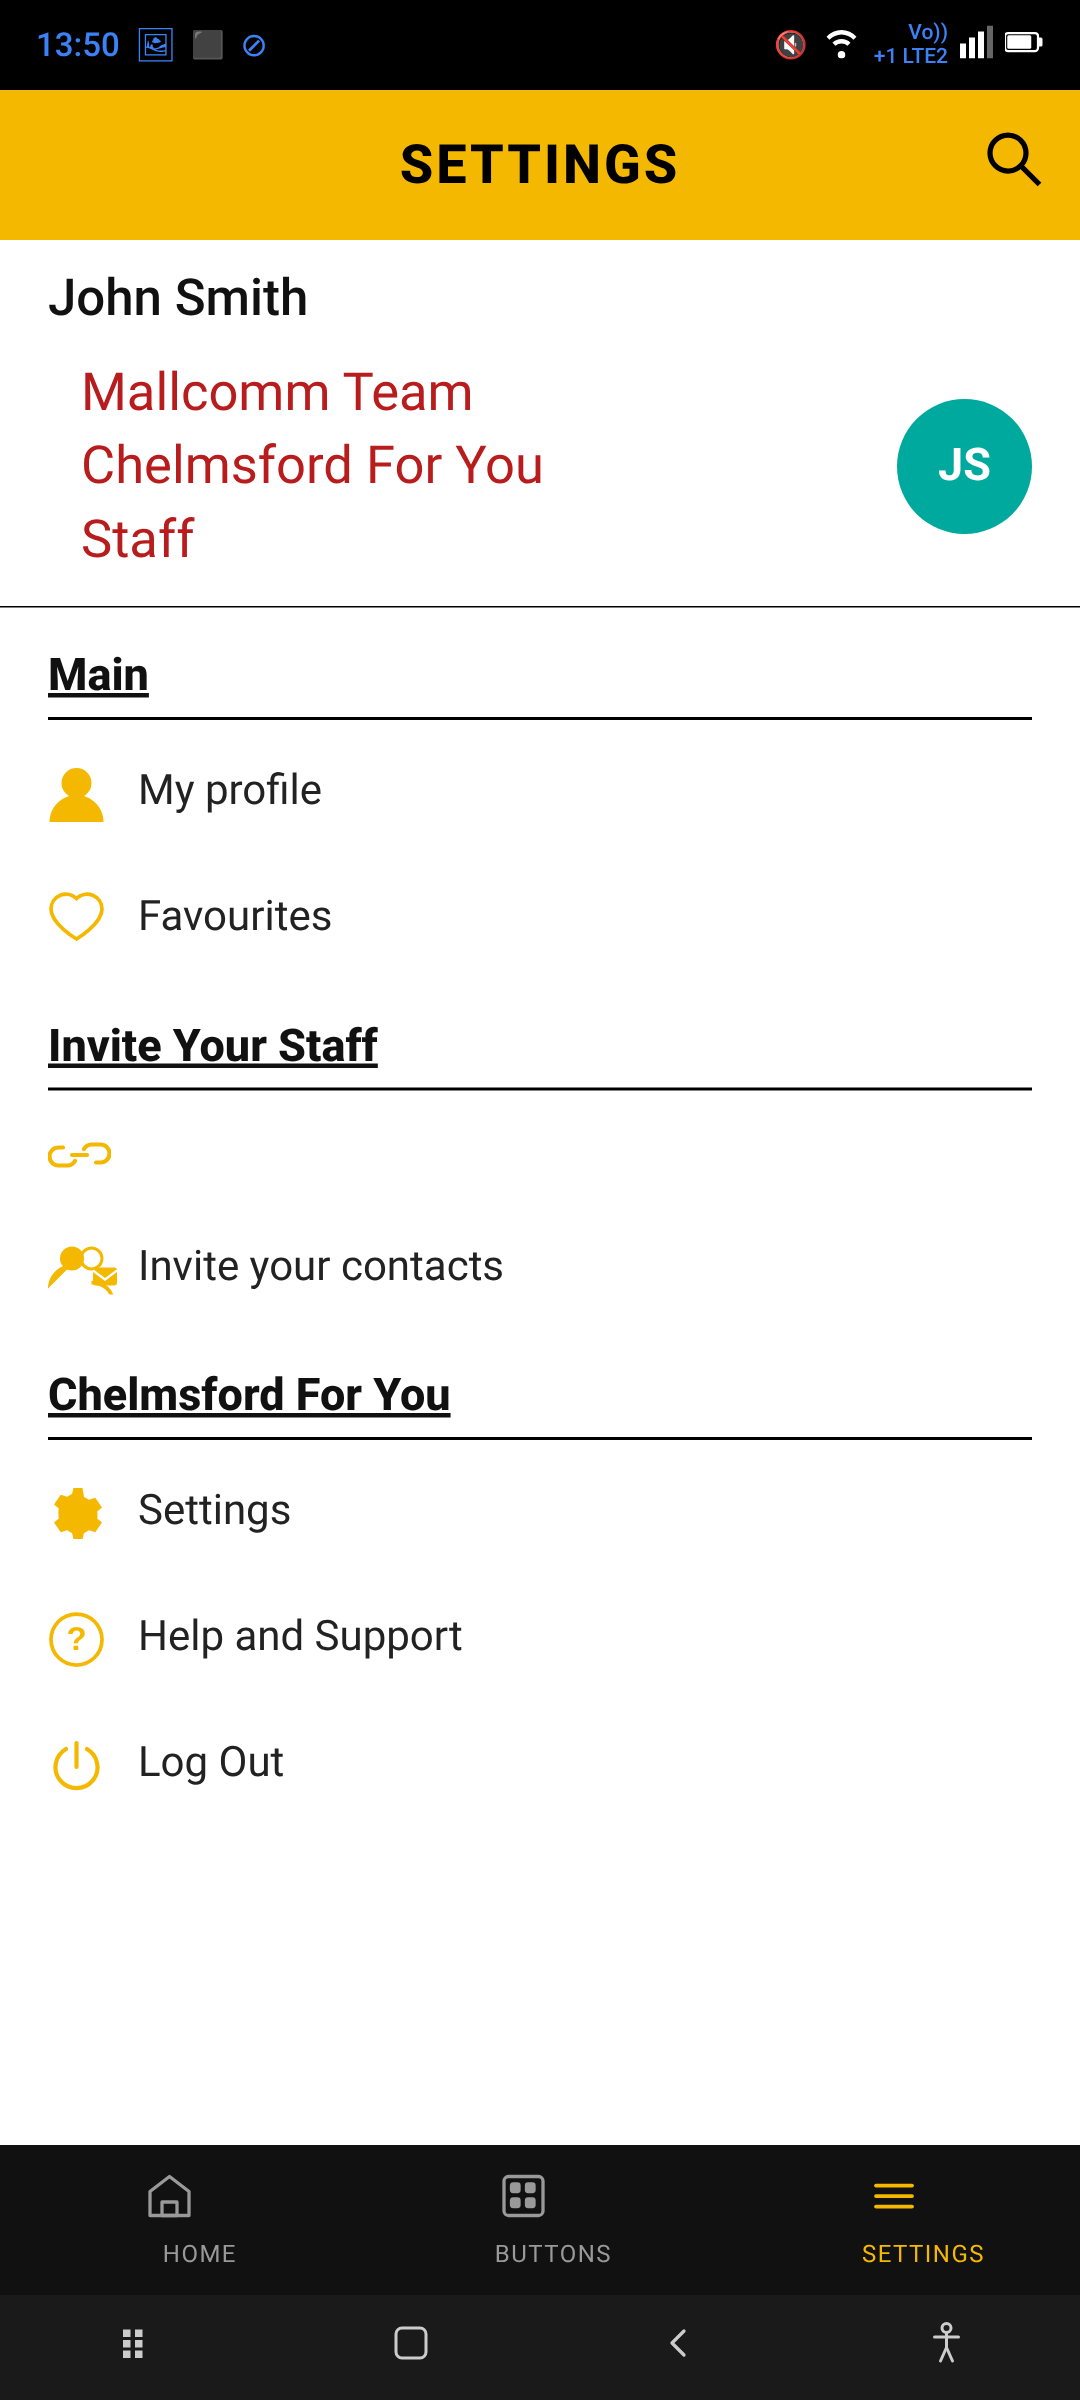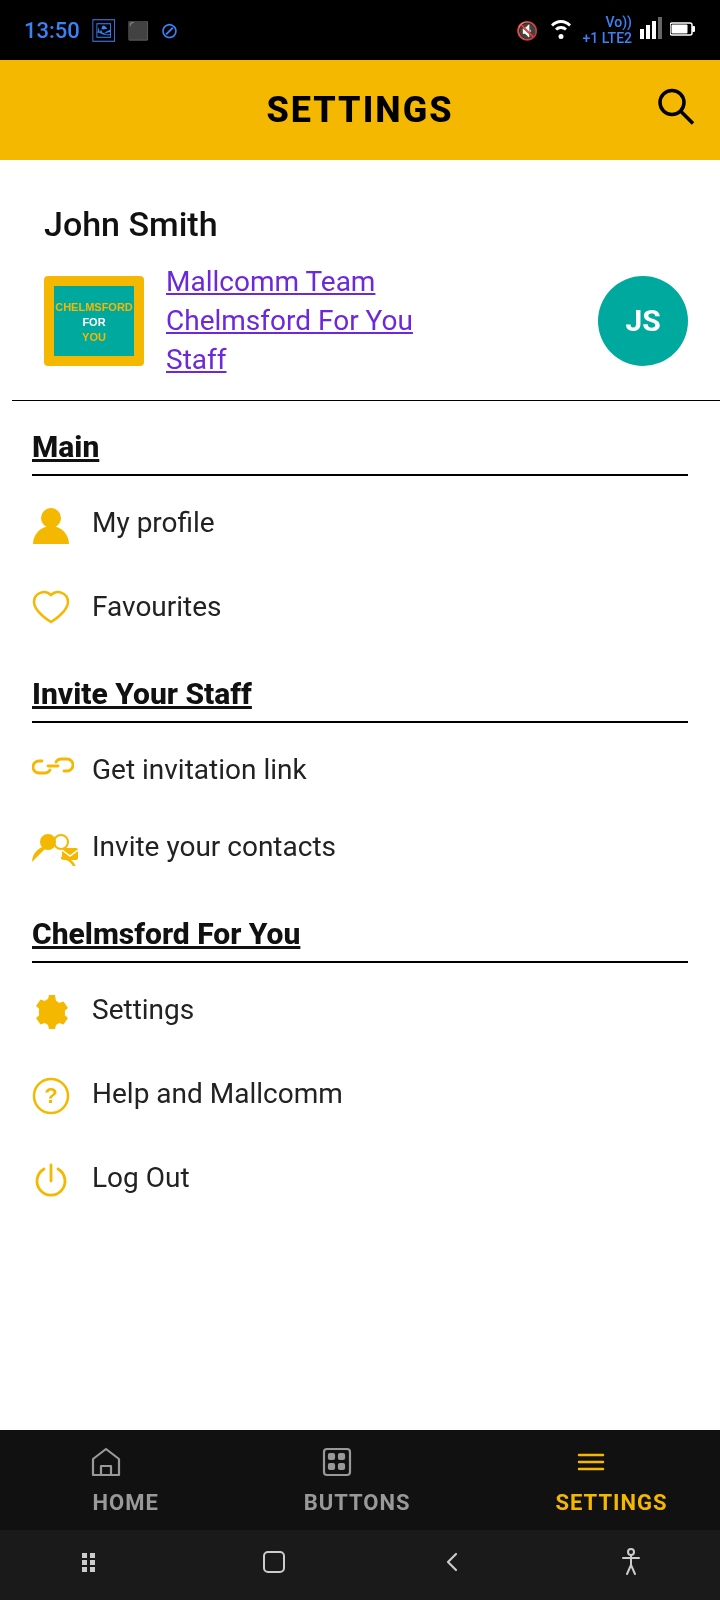--- a/index.html
+++ b/index.html
@@ -50,23 +50,22 @@
       right: 24px;
       top: 50%;
       transform: translateY(-50%);
       font-size: 38px;
       color: #000;
       cursor: pointer;
     }
 
     
     .profile-section {
-      padding: 44px 32px 20px 32px;
+      padding: 19px 32px 20px 32px;
       border-bottom: 1.5px solid #000;
-      margin-left: 12px;
     }
     .profile-name {
       font-size: 34px;
       font-weight: 500;
       color: #111;
       margin-bottom: 18px;
     }
     .profile-info-row {
       display: flex;
       align-items: center;
@@ -86,24 +85,23 @@
     
     .chelmsford-logo {
       width: 90px;
       height: 80px;
     }
     .profile-text {
       flex: 1;
       padding-left: 22px;
     }
     .profile-team {
-      font-size: 28px;
-      color: #6d28d9;
+      font-size: 35px;
+      color: #b91c1c;
       line-height: 1.4;
-      text-decoration: underline;
     }
     .profile-avatar {
       width: 90px;
       height: 90px;
       background: #00A99D;
       border-radius: 50%;
       display: flex;
       align-items: center;
       justify-content: center;
       color: #fff;
@@ -168,21 +166,21 @@
       display: flex;
       flex-direction: column;
       align-items: center;
       gap: 5px;
       cursor: pointer;
       color: #999;
       min-width: 100px;
     }
     .nav-item.active { color: #F5B800; }
     .nav-icon { font-size: 30px; }
-    .nav-label { font-size: 22px; font-weight: 700; letter-spacing: 1px; margin-left: 40px; }
+    .nav-label { font-size: 16px; font-weight: 400; letter-spacing: 1px; margin-left: 40px; }
 
     
     .sys-nav {
       position: fixed;
       bottom: 0;
       left: 0;
       width: 720px;
       height: 70px;
       background: #1a1a1a;
       display: flex;
@@ -234,29 +232,20 @@
       <circle cx="18" cy="18" r="12"></circle>
       <line x1="27" y1="27" x2="39" y2="39"></line>
     </svg>
   </span>
 </div>
 
 <div class="profile-section">
   <div class="profile-name">John Smith</div>
   <div class="profile-info-row">
 
-    <div class="profile-logo-wrap">
-      <svg class="chelmsford-logo" viewBox="0 0 90 80" xmlns="http://www.w3.org/2000/svg">
-        <rect width="90" height="80" fill="#F5B800"></rect>
-        <rect x="5" y="5" width="80" height="70" fill="#00A99D"></rect>
-        <text x="45" y="30" text-anchor="middle" fill="#F5B800" font-size="11" font-weight="800" font-family="Arial">CHELMSFORD</text>
-        <text x="45" y="45" text-anchor="middle" fill="#fff" font-size="11" font-weight="800" font-family="Arial">FOR</text>
-        <text x="45" y="60" text-anchor="middle" fill="#F5B800" font-size="11" font-weight="800" font-family="Arial">YOU</text>
-      </svg>
-    </div>
 
     <div class="profile-text">
       <div class="profile-team">
         <span>Mallcomm Team</span><br>
         <span>Chelmsford For You</span><br>
         <span>Staff</span>
       </div>
     </div>
 
     <div class="profile-avatar">
@@ -294,21 +283,20 @@
   <hr class="section-divider">
 
   <div class="menu-item">
     <div class="menu-icon">
       <svg width="42" height="26" viewBox="0 0 42 26" fill="none" stroke="#F5B800" stroke-width="2.8" stroke-linecap="round">
         <path d="M16 13h10"></path>
         <path d="M10 8H7a6 6 0 0 0 0 12h6a6 6 0 0 0 5-3"></path>
         <path d="M32 18h3a6 6 0 0 0 0-12h-6a6 6 0 0 0-5 3"></path>
       </svg>
     </div>
-    <span class="menu-label">Get invitation link</span>
   </div>
 
   <div class="menu-item">
     <div class="menu-icon">
       <svg width="46" height="36" viewBox="0 0 46 36" fill="#F5B800">
         <circle cx="16" cy="12" r="8"></circle>
         <path d="M0 32c0-8.8 7.2-16 16-16"></path>
         <circle cx="29" cy="12" r="7" fill="none" stroke="#F5B800" stroke-width="2"></circle>
         <path d="M29 28c7.7 0 14 5.4 14 12" stroke="#F5B800" stroke-width="2.5" fill="none"></path>
 
@@ -334,21 +322,21 @@
     <span class="menu-label">Settings</span>
   </div>
 
   <div class="menu-item">
     <div class="menu-icon">
       <svg width="38" height="40" viewBox="0 0 38 40" fill="none">
         <circle cx="19" cy="19" r="17" stroke="#F5B800" stroke-width="2.5"></circle>
         <text x="19" y="26" text-anchor="middle" fill="#F5B800" font-size="22" font-weight="700" font-family="Arial">?</text>
       </svg>
     </div>
-    <span class="menu-label">Help and Mallcomm</span>
+    <span class="menu-label">Help and Support</span>
   </div>
 
   <div class="menu-item">
     <div class="menu-icon">
       <svg width="38" height="40" viewBox="0 0 38 40" fill="none" stroke="#F5B800" stroke-width="2.8" stroke-linecap="round">
         <path d="M12 8a14 14 0 1 0 14 0"></path>
         <line x1="19" y1="4" x2="19" y2="20"></line>
       </svg>
     </div>
     <span class="menu-label">Log Out</span>

